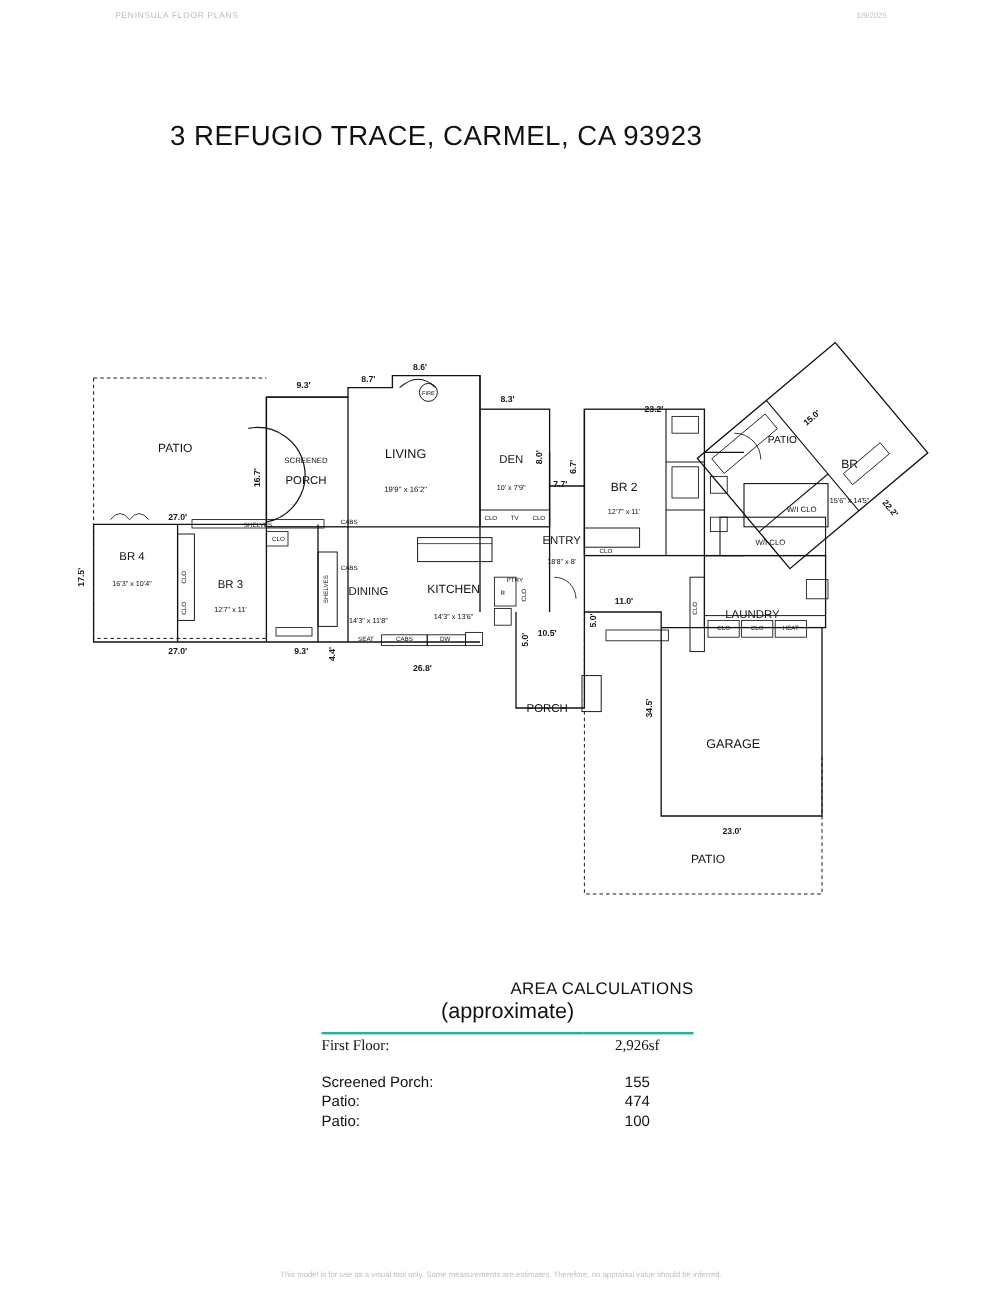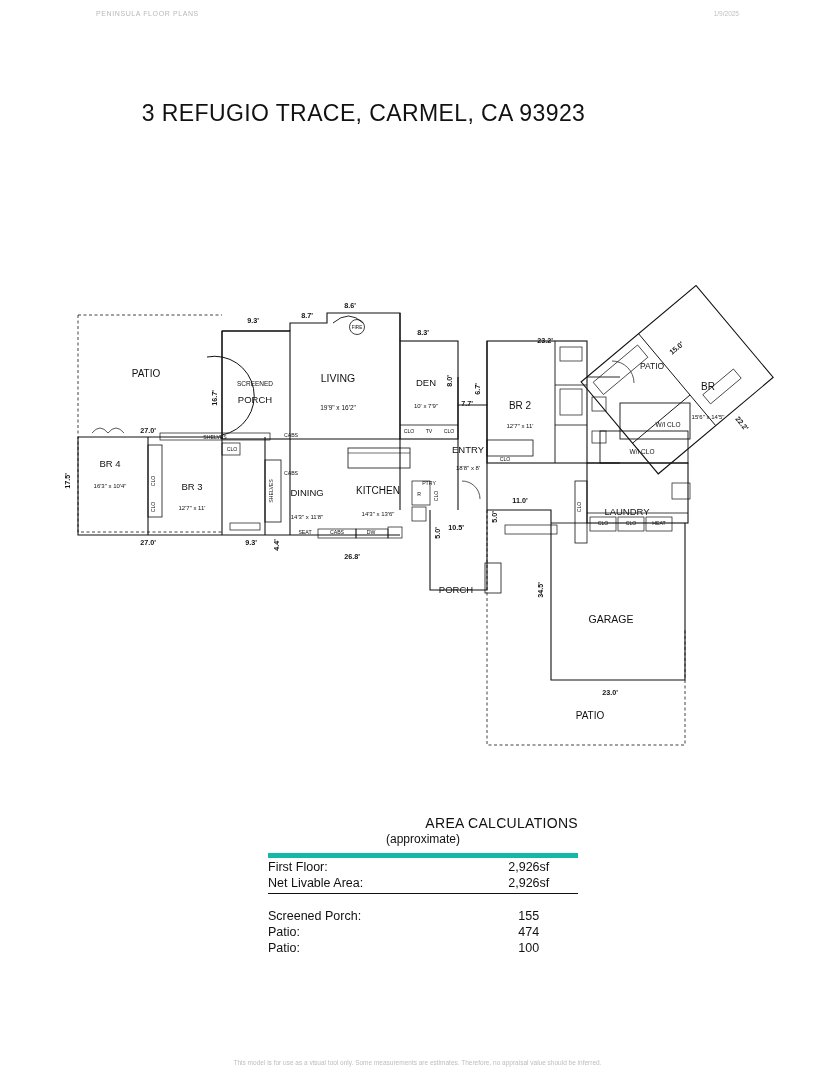--- a/index.html
+++ b/index.html
@@ -86,40 +86,41 @@
     font-size: 12.5px;
     color: #111;
   }
   .areas .ac-title {
     text-align: right;
     font-size: 14px;
     letter-spacing: 0.3px;
   }
   .areas .ac-sub {
     text-align: center;
-    font-size: 12px;
+    font-size: 18px;
     margin-top: 1px;
   }
   .areas table {
     width: 100%;
     border-collapse: collapse;
     margin-top: 7px;
   }
   .areas td {
     font-size: 12.5px;
     padding: 1px 0;
     vertical-align: bottom;
   }
   .areas td.val {
     text-align: center;
     padding-right: 2px;
   }
   .areas tr.ruled-top td {
-    border-top: 5px solid #14b8a6;
+    border-top: 2px solid #14b8a6;
     padding-top: 2px;
+    font-family: Liberation Serif, serif;
   }
   .areas tr.ruled-bottom td {
     border-bottom: 1px solid #111;
     padding-bottom: 3px;
   }
   .areas .spacer td {
     height: 12px;
     border: none;
   }
 </style>
@@ -331,24 +332,20 @@
 
   <div class="areas">
     <div class="ac-title">AREA CALCULATIONS</div>
     <div class="ac-sub">(approximate)</div>
     <table>
       <tbody>
           <tr class="ruled-top">
         <td>First Floor:</td>
         <td class="val">2,926sf</td>
       </tr>
-      <tr class="ruled-bottom">
-        <td>Net Livable Area:</td>
-        <td class="val">2,926sf</td>
-      </tr>
       <tr class="spacer">
             <td></td>
             <td></td>
           </tr>
       <tr>
         <td>Screened Porch:</td>
         <td class="val">155</td>
       </tr>
       <tr>
         <td>Patio:</td>

